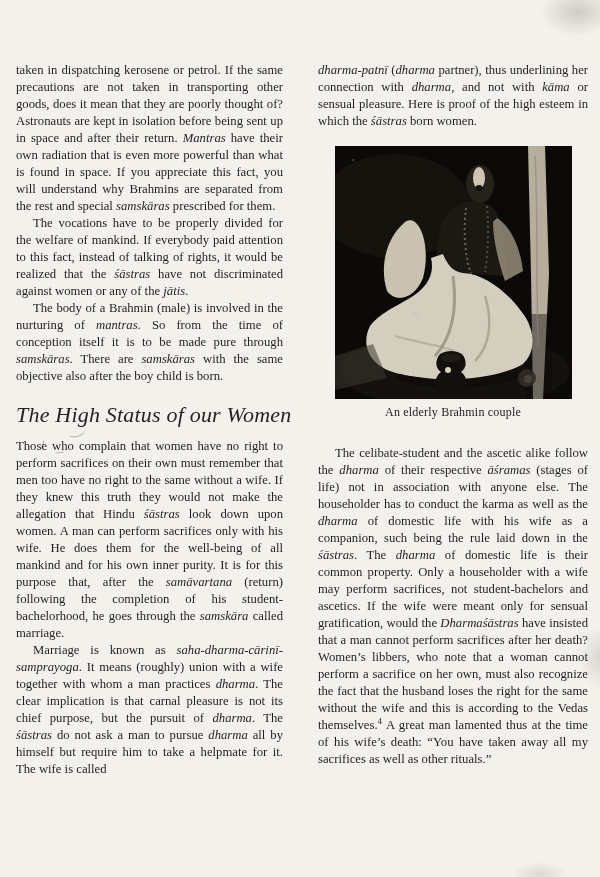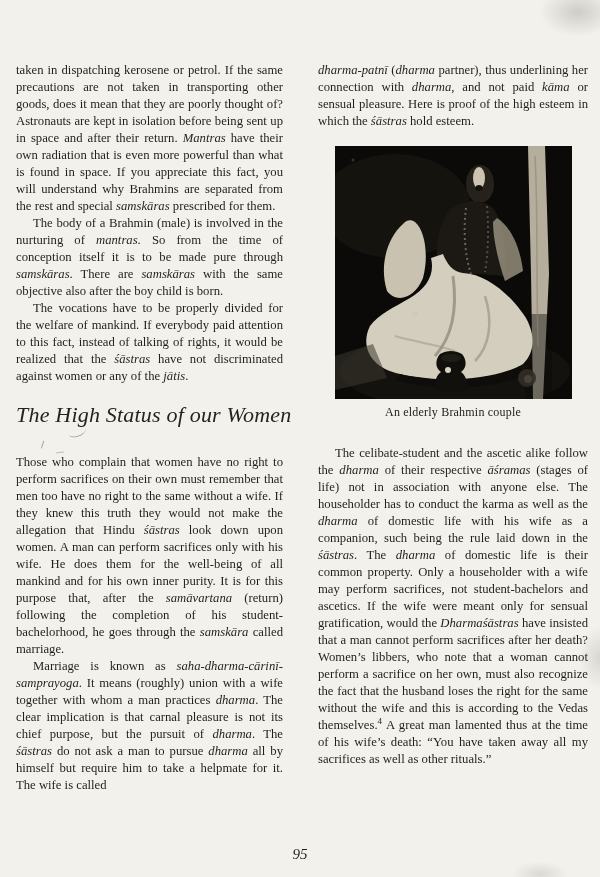--- a/index.html
+++ b/index.html
@@ -27,21 +27,21 @@
   }
   .column.left  { left:16px;  width:267px;font-family:Liberation Serif, serif; }
   .column.right { left:318px; width:270px; }
   p.para { margin:0; padding:0; }
   p.para.indent { text-indent:17px; }
   .it { font-style:italic; }
   sup { font-size:9px; line-height:0; vertical-align:super; }
   .section-heading {
     font-weight:normal; font-style:italic;
     font-size:22px; letter-spacing:.2px; white-space:nowrap;
-    text-align:center; margin:21px 0 31px 0; color:#26231f;
+    text-align:center; margin:21px 0 15px 0; color:#26231f;
   }
   figure.photo-figure { margin:16px auto 24px auto; width:237px; }
   figure.photo-figure svg { display:block; width:237px; height:253px; }
   figcaption {
     text-align:center; font-size:12px; margin-top:5px; letter-spacing:.2px;
     color:#26231f;
   }
   .pen-mark { position:absolute; pointer-events:none; }
   .pen-mark.m1 {
     left:68px; top:426px; width:18px; height:10px;
@@ -66,33 +66,33 @@
 </style>
 </head>
 <body>
 
 <div class="page">
 
 
   <div class="column left">
     <div>
         <p class="para"><span>taken in dispatching kerosene or petrol. If the same precautions are not taken in transporting other goods, does it mean that they are poorly thought of? Astronauts are kept in isolation before being sent up in space and after their return. </span><span class="it">Mantras</span><span> have their own radiation that is even more powerful than what is found in space. If you appreciate this fact, you will understand why Brahmins are separated from the rest and special </span><span class="it">samskāras</span><span> prescribed for them.</span></p>
+        <p class="para indent"><span>The vocations have to be properly divided for the welfare of mankind. If everybody paid attention to this fact, instead of talking of rights, it would be realized that the </span><span class="it">śāstras</span><span> have not discriminated against women or any of the </span><span class="it">jātis</span><span>.</span></p>
         <p class="para indent"><span>The body of a Brahmin (male) is involved in the nurturing of </span><span class="it">mantras</span><span>. So from the time of conception itself it is to be made pure through </span><span class="it">samskāras</span><span>. There are </span><span class="it">samskāras</span><span> with the same objective also after the boy child is born.</span></p>
-        <p class="para indent"><span>The vocations have to be properly divided for the welfare of mankind. If everybody paid attention to this fact, instead of talking of rights, it would be realized that the </span><span class="it">śāstras</span><span> have not discriminated against women or any of the </span><span class="it">jātis</span><span>.</span></p>
       </div>
     <h2 class="section-heading">The High Status of our Women</h2>
     <div>
         <p class="para"><span>Those who complain that women have no right to perform sacrifices on their own must remember that men too have no right to the same without a wife. If they knew this truth they would not make the allegation that Hindu </span><span class="it">śāstras</span><span> look down upon women. A man can perform sacrifices only with his wife. He does them for the well-being of all mankind and for his own inner purity. It is for this purpose that, after the </span><span class="it">samāvartana</span><span> (return) following the completion of his student-bachelorhood, he goes through the </span><span class="it">samskāra</span><span> called marriage.</span></p>
         <p class="para indent"><span>Marriage is known as </span><span class="it">saha-dharma-cārinī-samprayoga</span><span>. It means (roughly) union with a wife together with whom a man practices </span><span class="it">dharma</span><span>. The clear implication is that carnal pleasure is not its chief purpose, but the pursuit of </span><span class="it">dharma</span><span>. The </span><span class="it">śāstras</span><span> do not ask a man to pursue </span><span class="it">dharma</span><span> all by himself but require him to take a helpmate for it. The wife is called</span></p>
       </div>
   </div>
 
   <div class="column right">
     <div>
-        <p class="para"><span class="it">dharma-patnī</span><span> (</span><span class="it">dharma</span><span> partner), thus underlining her connection with </span><span class="it">dharma</span><span>, and not paid </span><span class="it">kāma</span><span> or sensual pleasure. Here is proof of the high esteem in which the </span><span class="it">śāstras</span><span> hold esteem.</span></p>
+        <p class="para"><span class="it">dharma-patnī</span><span> (</span><span class="it">dharma</span><span> partner), thus underlining her connection with </span><span class="it">dharma</span><span>, and not with </span><span class="it">kāma</span><span> or sensual pleasure. Here is proof of the high esteem in which the </span><span class="it">śāstras</span><span> born women.</span></p>
       </div>
 
     <figure class="photo-figure">
       <svg viewBox="0 0 237 253" xmlns="http://www.w3.org/2000/svg" role="img">
         <rect width="237" height="253" fill="#0b0a08"></rect>
         <ellipse cx="60" cy="60" rx="75" ry="52" fill="#15130e"></ellipse>
         <ellipse cx="120" cy="225" rx="115" ry="38" fill="#14120e"></ellipse>
 
         <polygon points="193,0 210,0 214,128 208,253 198,253 196,128" fill="#b6ae9d"></polygon>
         <rect x="190" y="168" width="27" height="85" fill="#0b0a08" opacity="0.42"></rect>
@@ -131,15 +131,14 @@
 
     <div>
         <p class="para indent"><span>The celibate-student and the ascetic alike follow the </span><span class="it">dharma</span><span> of their respective </span><span class="it">āśramas</span><span> (stages of life) not in association with anyone else. The householder has to conduct the karma as well as the </span><span class="it">dharma</span><span> of domestic life with his wife as a companion, such being the rule laid down in the </span><span class="it">śāstras</span><span>. The </span><span class="it">dharma</span><span> of domestic life is their common property. Only a householder with a wife may perform sacrifices, not student-bachelors and ascetics. If the wife were meant only for sensual gratification, would the </span><span class="it">Dharmaśāstras</span><span> have insisted that a man cannot perform sacrifices after her death? Women’s libbers, who note that a woman cannot perform a sacrifice on her own, must also recognize the fact that the husband loses the right for the same without the wife and this is according to the Vedas themselves.</span><sup>4</sup><span> A great man lamented thus at the time of his wife’s death: “You have taken away all my sacrifices as well as other rituals.”</span></p>
       </div>
   </div>
 
   <div class="pen-mark m1"></div>
   <div class="pen-mark m2"></div>
   <div class="pen-mark m3"></div>
 
-  <div class="page-number">95</div>
 
 </div>
 
 </body></html>

